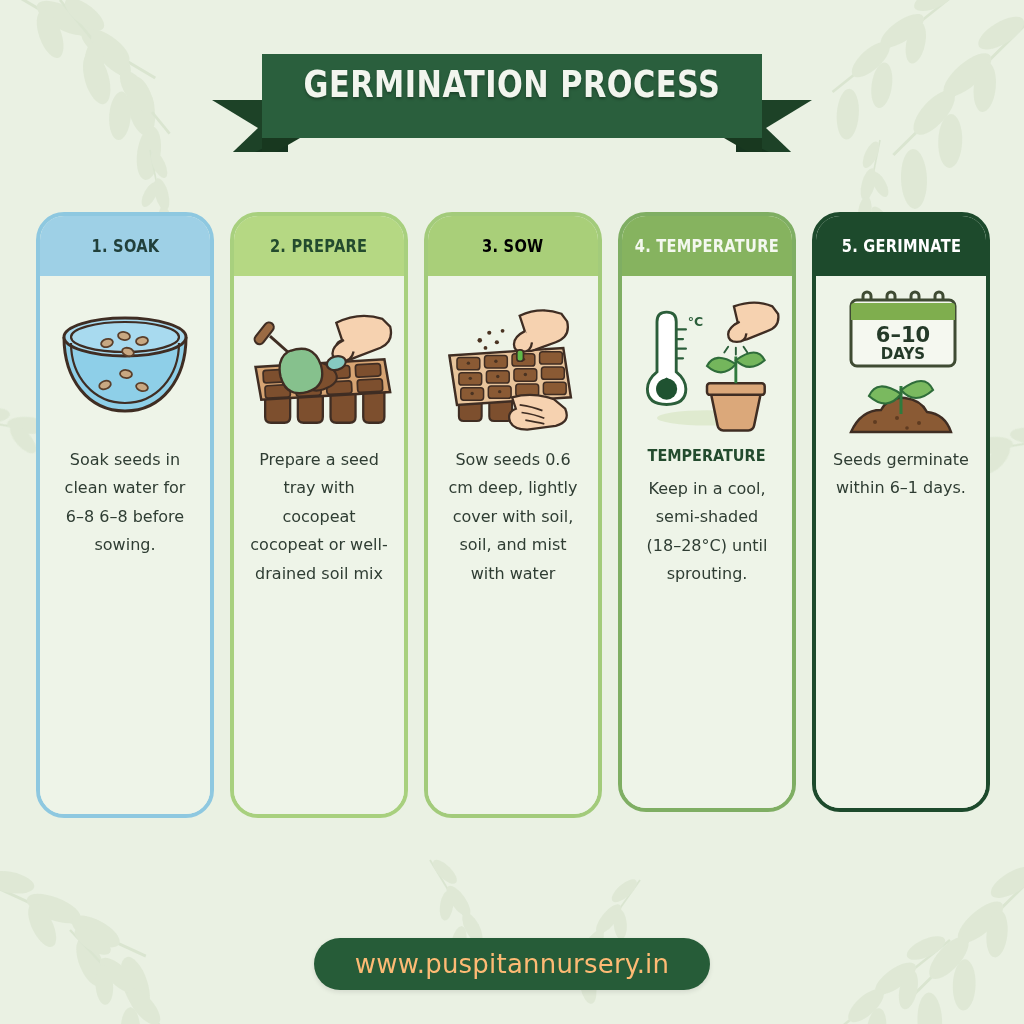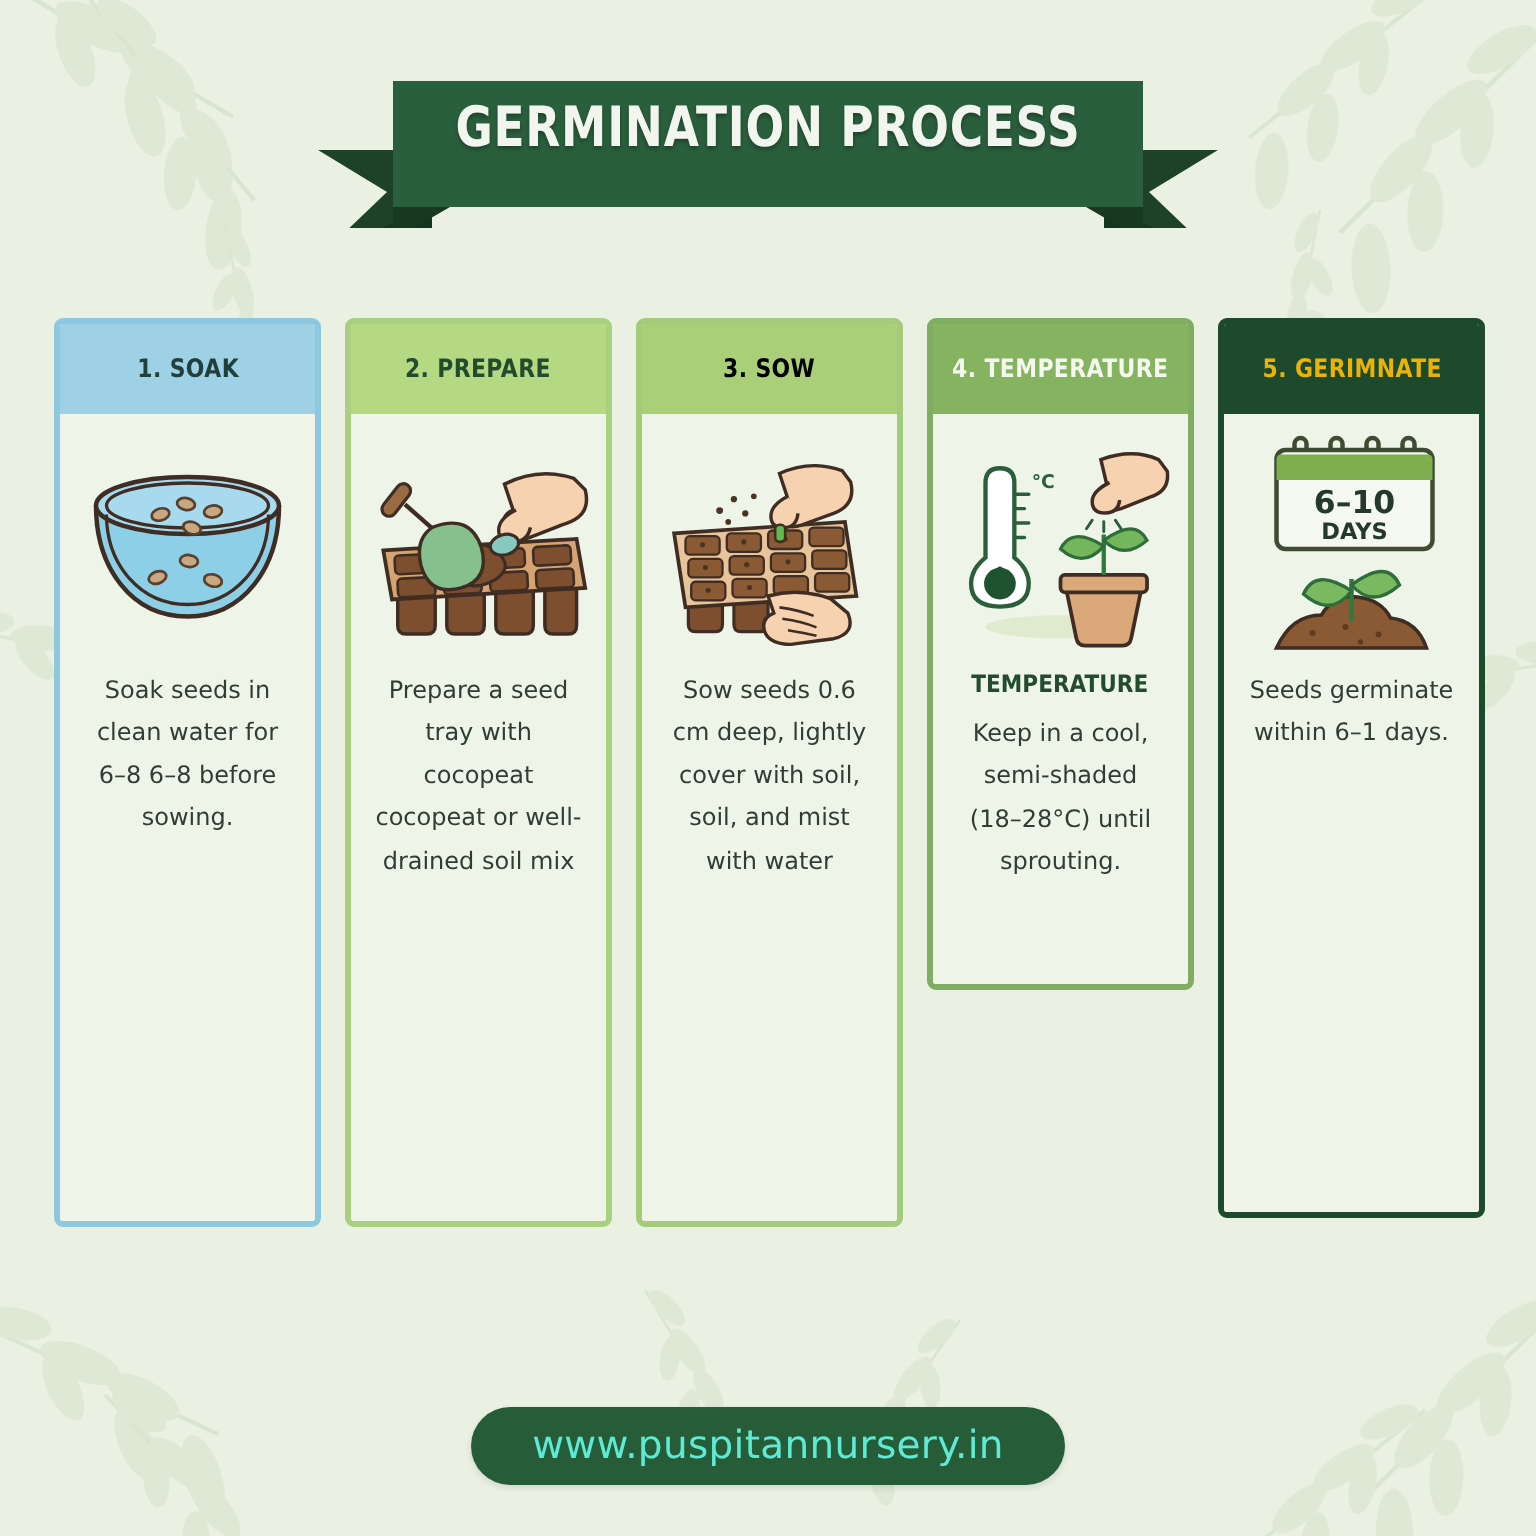--- a/index.html
+++ b/index.html
@@ -61,21 +61,21 @@
     top: 212px;
     left: 36px;
     width: 954px;
     display: flex;
     gap: 16px;
     z-index: 2;
   }
 
   .card {
     width: 178px;
-    border-radius: 6px;
+    border-radius: 28px;
     border: 4px solid #8dc26f;
     background: #eef4e8;
     overflow: hidden;
     display: flex;
     flex-direction: column;
     position: relative;
     justify-content: center;
   }
 
   .card-header {
@@ -137,47 +137,47 @@
   
   .c1 { border-color: #8ec8e0; }
   .c1 .card-header { background: #9ed0e6; color: #21403b; }
   .c2 { border-color: #a8d07e; }
   .c2 .card-header { background: #b5d883; color: #234b2e; }
   .c3 { border-color: #a3cb7b; }
   .c3 .card-header { background: #a9cf79; color: #000000; }
   .c4 { border-color: #7fae63; }
   .c4 .card-header { background: #86b35f; color: #f4f8ef; }
   .c5 { border-color: #1d4a2c; }
-  .c5 .card-header { background: #1d4a2c; color: #eab308; }
+  .c5 .card-header { background: #1d4a2c; color: #ffffff; }
 
   
   .c1 { height: 606px; }
   .c2 { height: 606px; }
   .c3 { height: 606px; }
-  .c4 { height: 448px; }
+  .c4 { height: 600px; }
   .c5 { height: 600px; }
 
   
   .footer-pill {
     position: absolute;
     left: 50%;
     transform: translateX(-50%);
     top: 938px;
     width: 396px;
     height: 52px;
     border-radius: 26px;
     background: #265c38;
     display: flex;
     align-items: center;
     justify-content: center;
     z-index: 3;
     box-shadow: 0 2px 5px rgba(0,0,0,0.10);
   }
   .footer-pill .url {
-    color: #5eead4;
+    color: #fdba74;
     font-family: "DejaVu Sans", sans-serif;
     font-size: 26px;
     letter-spacing: 0.2px;
   }
 </style>
 </head>
 <body>
 
 <svg id="bg-leaves" viewBox="0 0 1024 1024" xmlns="http://www.w3.org/2000/svg">
   <defs>

